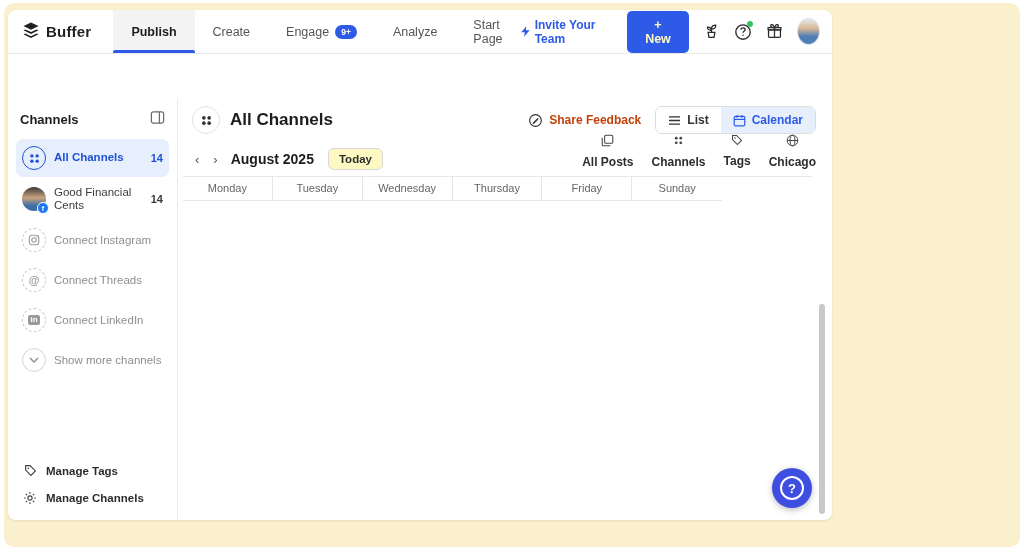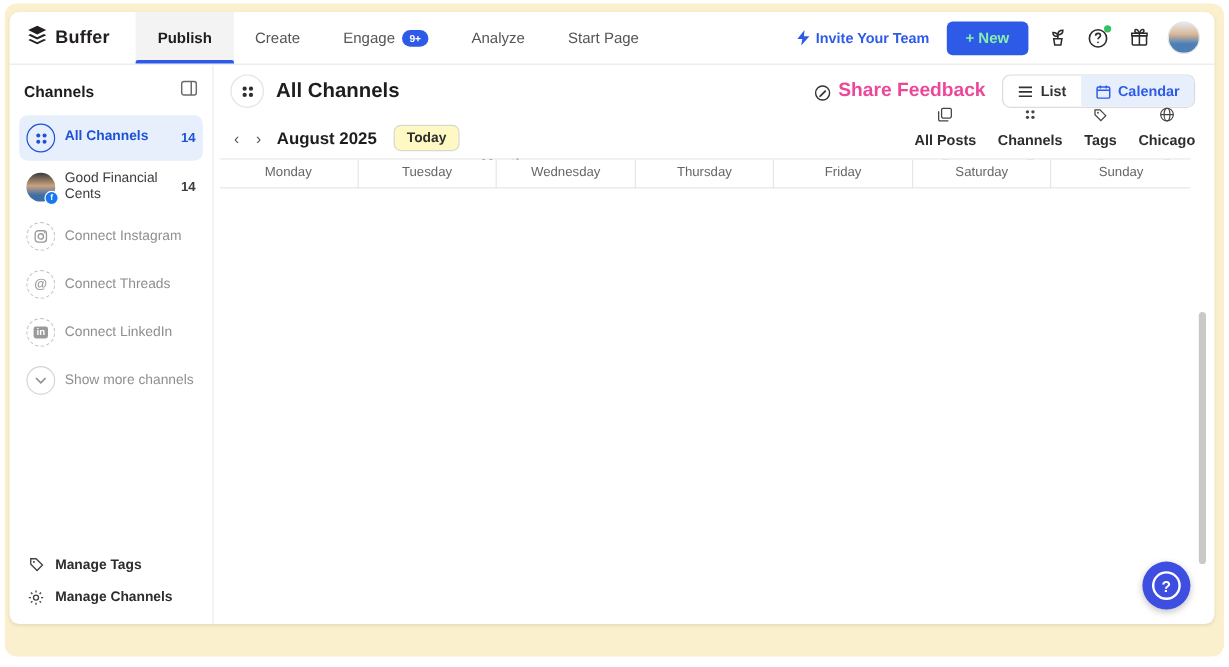--- a/index.html
+++ b/index.html
@@ -1,31 +1,31 @@
 <!DOCTYPE html>
 <html><head>
 <meta charset="utf-8">
 <style>
   * { margin:0; padding:0; box-sizing:border-box; }
   html,body { width:1024px; height:556px; background:#ffffff; font-family:"Liberation Sans", sans-serif; overflow:hidden; }
   .backdrop { position:absolute; left:4px; top:3px; width:1016px; height:544px; background:#FAF0CE; border-radius:10px; }
-  .app { position:absolute; left:8px; top:10px; width:1004px; height:510px; background:#ffffff; border-radius:8px; overflow:hidden; display:flex; flex-direction:column; box-shadow:0 1px 3px rgba(0,0,0,.08); }
+  .app { position:absolute; left:8px; top:10px; width:824px; height:510px; background:#ffffff; border-radius:8px; overflow:hidden; display:flex; flex-direction:column; box-shadow:0 1px 3px rgba(0,0,0,.08);gap:44px; }
 
   
   .topbar { height:44px; display:flex; align-items:stretch; border-bottom:1px solid #e9e9e9; flex:none; padding:0 12px 0 14px; }
   .brand { display:flex; align-items:center; gap:6px; margin-right:22px; }
   .brand-name { font-size:15px; font-weight:bold; color:#231f20; letter-spacing:.2px; }
   .nav-items { display:flex; align-items:stretch; }
   .nav-item { display:flex; align-items:center; gap:6px; padding:0 18px; font-size:12.5px; color:#555; cursor:pointer; position:relative; }
   .nav-item.active { background:#f3f3f3; color:#1d1d1d; font-weight:bold; }
   .nav-item.active::after { content:""; position:absolute; left:0; right:0; bottom:0; height:3px; background:#2D5BE8; border-radius:2px 2px 0 0; }
   .nav-badge { background:#2D5BE8; color:#fff; font-size:8.5px; font-weight:bold; border-radius:9px; padding:2px 6px; }
   .topbar-right { margin-left:auto; display:flex; align-items:center; gap:14px; }
   .invite { display:flex; align-items:center; gap:5px; color:#2D5BE8; font-size:12px; font-weight:bold; cursor:pointer; }
-  .btn-new { background:#2D5BE8; color:#86efac; border:none; font-size:12.5px; font-weight:bold; border-radius:5px; padding:7px 16px; cursor:pointer; font-family:inherit; }
+  .btn-new { background:#2D5BE8; color:#fef9c3; border:none; font-size:12.5px; font-weight:bold; border-radius:5px; padding:7px 16px; cursor:pointer; font-family:inherit; }
   .topicon { width:20px; height:20px; display:flex; align-items:center; justify-content:center; color:#2b2b2b; cursor:pointer; position:relative; }
   .green-dot { position:absolute; top:-1px; right:-1px; width:6px; height:6px; border-radius:50%; background:#35c25e; }
   .avatar { width:27px; height:27px; border-radius:50%; background:linear-gradient(180deg,#e6e9ec 0%, #d9b795 38%, #4d7fb7 70%); border:1px solid #e2e2e2; cursor:pointer; }
 
   
   .body-row { flex:1; display:flex; min-height:0; }
 
   
   .sidebar { width:170px; flex:none; border-right:1px solid #ececec; display:flex; flex-direction:column; padding:10px 8px 8px 8px; }
   .sidebar-head { display:flex; align-items:center; justify-content:space-between; padding:2px 4px 10px 4px; }
@@ -44,21 +44,21 @@
   .sidebar-spacer { flex:1; }
   .side-foot { display:flex; align-items:center; gap:8px; padding:7px 6px; font-size:11.5px; font-weight:bold; color:#2d2d2d; cursor:pointer; }
   .side-foot .ficon { width:16px; display:flex; justify-content:center; color:#444; }
 
   
   .main { flex:1; display:flex; flex-direction:column; min-width:0; }
   .main-header { height:44px; flex:none; display:flex; align-items:center; padding:0 16px 0 14px; }
   .page-icon { width:28px; height:28px; border-radius:50%; border:1px solid #e3e3e3; display:flex; align-items:center; justify-content:center; color:#2e2e2e; margin-right:10px; }
   .page-title { font-size:17px; font-weight:bold; color:#1d1d1d; }
   .mh-right { margin-left:auto; display:flex; align-items:center; gap:14px; }
-  .share-fb { display:flex; align-items:flex-end; gap:6px; font-size:16px; font-weight:bold; color:#ec4899; cursor:pointer; }
+  .share-fb { display:flex; align-items:flex-start; gap:6px; font-size:12px; font-weight:bold; color:#c2410c; cursor:pointer; }
   .seg { display:flex; border:1px solid #dcdcdc; border-radius:7px; overflow:hidden; background:#fff; }
   .seg-item { display:flex; align-items:center; gap:6px; font-size:12px; font-weight:bold; padding:6px 12px; color:#333; cursor:pointer; }
   .seg-item.sel { background:#E7EFFD; color:#2D5BE8; }
   .btn-newpost { background:#fff; border:1px solid #d7d7d7; border-radius:7px; font-size:12.5px; font-weight:bold; color:#1d1d1d; padding:7px 13px; cursor:pointer; font-family:inherit; }
 
   
   .toolbar { height:34px; flex:none; display:flex; align-items:center; padding:0 16px 0 14px; gap:8px; }
   .chev { color:#555; font-size:13px; cursor:pointer; padding:0 3px; }
   .month-label { font-size:14px; font-weight:bold; color:#1d1d1d; margin:0 6px 0 2px; }
   .btn-today { background:#fef9c3; border:1px solid #d7d7d7; border-radius:6px; font-size:11.5px; font-weight:bold; color:#2d2d2d; padding:4px 10px; cursor:pointer; font-family:inherit; }
@@ -328,21 +328,20 @@
       </div>
 
       <div class="cal-wrap">
         <div class="calendar">
           <div class="week-head" id="weekday-row">
               <div class="wd">Monday</div>
               <div class="wd">Tuesday</div>
               <div class="wd">Wednesday</div>
               <div class="wd">Thursday</div>
               <div class="wd">Friday</div>
-              <div class="wd">Saturday</div>
               <div class="wd">Sunday</div>
             </div>
           <div id="weeks">
               <div class="week-row"></div>
               <div class="week-row"></div>
               <div class="week-row"></div>
             </div>
         </div>
         <div class="scroll-thumb"></div>
       </div>

